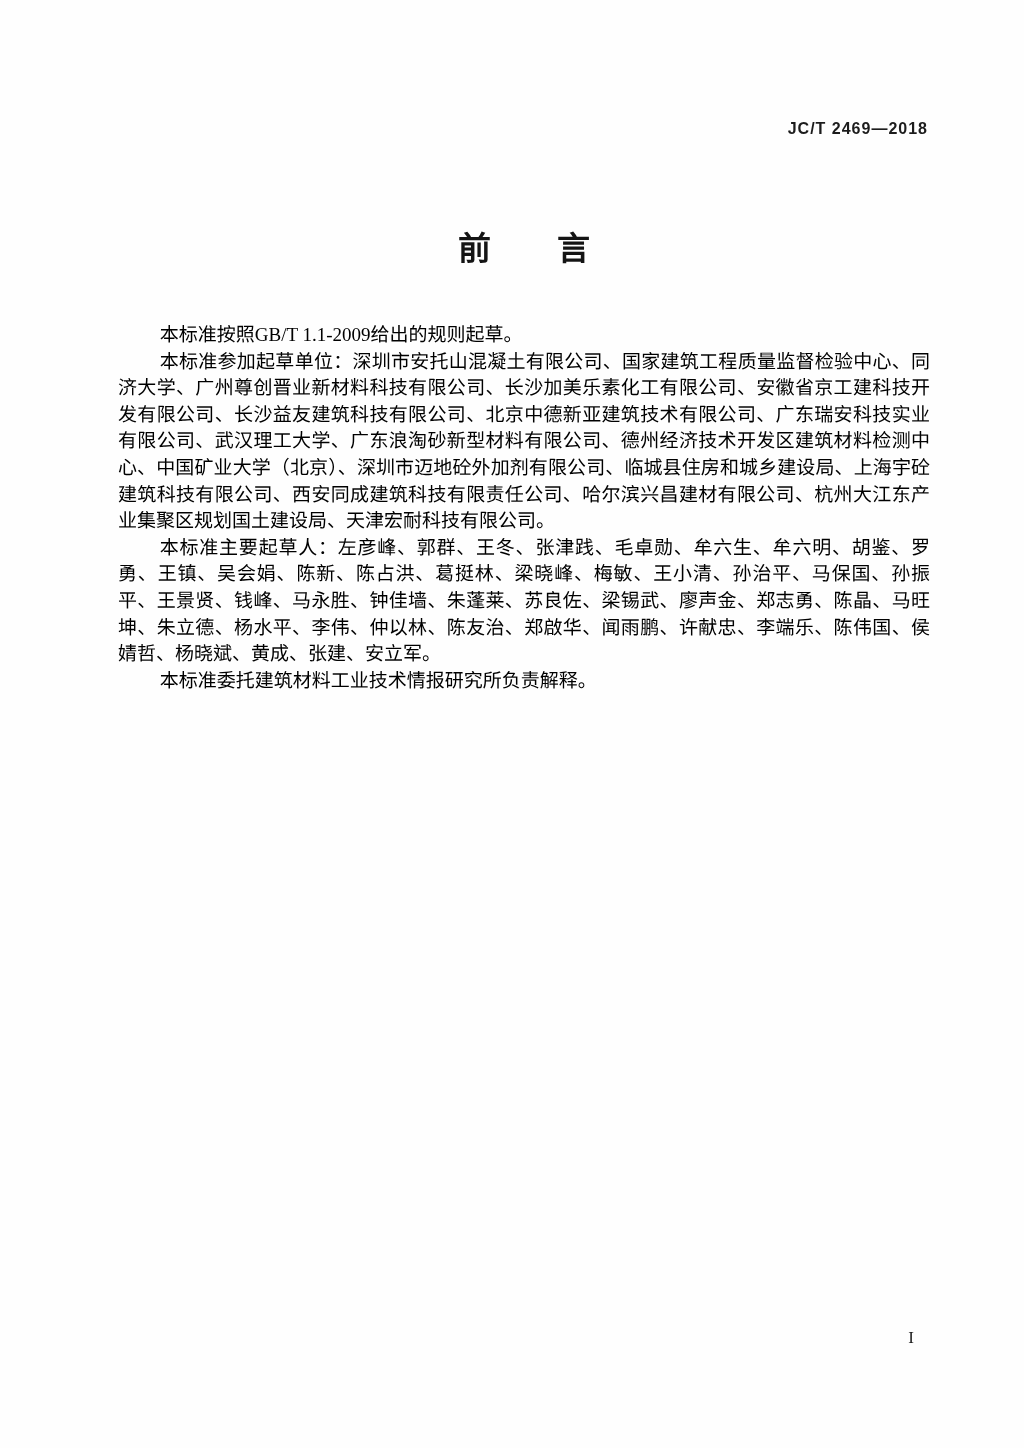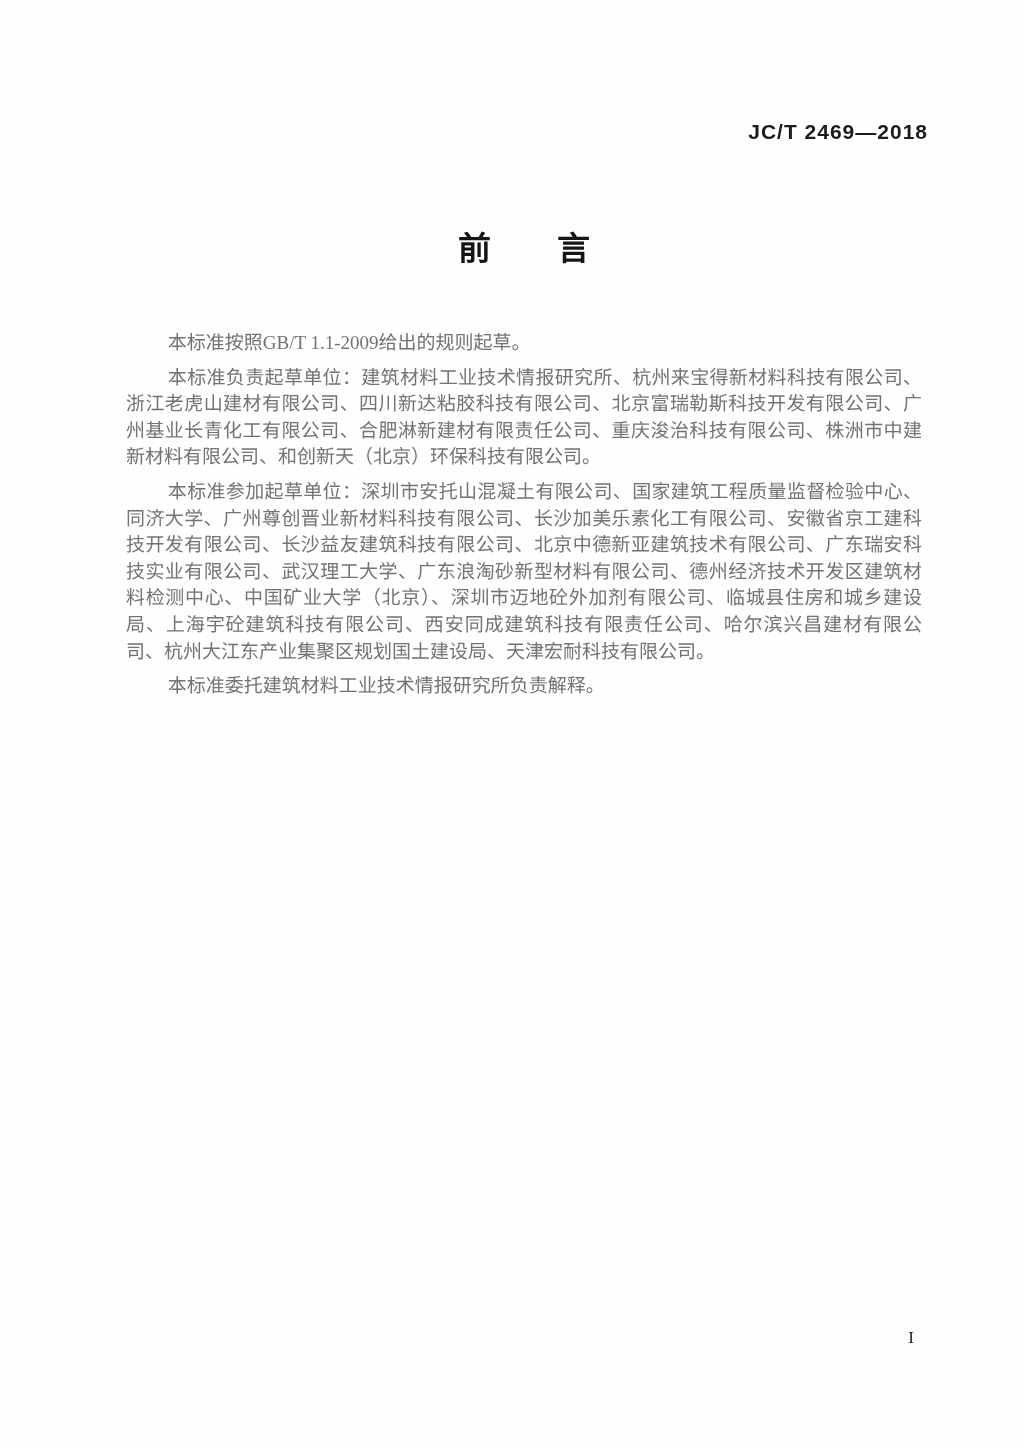--- a/index.html
+++ b/index.html
@@ -14,21 +14,21 @@
     background: #fefefe;
     font-family: "Liberation Serif", "DejaVu Serif", serif;
     color: #222222;
     overflow: hidden;
   }
   .header-code {
     position: absolute;
     top: 120px;
     right: 96px;
     font-family: "Liberation Sans", "DejaVu Sans", sans-serif;
-    font-size: 21px;
+    font-size: 16px;
     font-weight: 600;
     letter-spacing: 1px;
     color: #1c1c1c;
   }
   .doc-title {
     position: absolute;
     top: 222px;
     left: 118px;
     width: 812px;
     text-align: center;
@@ -37,27 +37,27 @@
     font-weight: 700;
     color: #141414;
   }
   .body-text {
     position: absolute;
     top: 322px;
     left: 118px;
     width: 812px;
   }
   .body-text p {
-    margin: 8px;
+    margin: 0;
     font-size: 19px;
     line-height: 26.6px;
     text-align: justify;
     text-justify: inter-ideograph;
     text-indent: 2.2em;
-    color: #737373;
+    color: #000000;
   }
   .page-number {
     position: absolute;
     top: 1328px;
     right: 110px;
     font-size: 17px;
     font-family: "Liberation Serif", "DejaVu Serif", serif;
     color: #1c1c1c;
   }
 </style>
@@ -65,20 +65,20 @@
 <body>
 
 <div class="page">
 
   <div class="header-code">JC/T 2469—2018</div>
 
   <div class="doc-title">前　　言</div>
 
   <div class="body-text">
     <p>本标准按照GB/T 1.1-2009给出的规则起草。</p>
-    <p>本标准负责起草单位：建筑材料工业技术情报研究所、杭州来宝得新材料科技有限公司、浙江老虎山建材有限公司、四川新达粘胶科技有限公司、北京富瑞勒斯科技开发有限公司、广州基业长青化工有限公司、合肥淋新建材有限责任公司、重庆浚治科技有限公司、株洲市中建新材料有限公司、和创新天（北京）环保科技有限公司。</p>
     <p>本标准参加起草单位：深圳市安托山混凝土有限公司、国家建筑工程质量监督检验中心、同济大学、广州尊创晋业新材料科技有限公司、长沙加美乐素化工有限公司、安徽省京工建科技开发有限公司、长沙益友建筑科技有限公司、北京中德新亚建筑技术有限公司、广东瑞安科技实业有限公司、武汉理工大学、广东浪淘砂新型材料有限公司、德州经济技术开发区建筑材料检测中心、中国矿业大学（北京）、深圳市迈地砼外加剂有限公司、临城县住房和城乡建设局、上海宇砼建筑科技有限公司、西安同成建筑科技有限责任公司、哈尔滨兴昌建材有限公司、杭州大江东产业集聚区规划国土建设局、天津宏耐科技有限公司。</p>
+    <p>本标准主要起草人：左彦峰、郭群、王冬、张津践、毛卓勋、牟六生、牟六明、胡鉴、罗勇、王镇、吴会娟、陈新、陈占洪、葛挺林、梁晓峰、梅敏、王小清、孙治平、马保国、孙振平、王景贤、钱峰、马永胜、钟佳墙、朱蓬莱、苏良佐、梁锡武、廖声金、郑志勇、陈晶、马旺坤、朱立德、杨水平、李伟、仲以林、陈友治、郑啟华、闻雨鹏、许献忠、李端乐、陈伟国、侯婧哲、杨晓斌、黄成、张建、安立军。</p>
     <p>本标准委托建筑材料工业技术情报研究所负责解释。</p>
   </div>
 
   <div class="page-number">I</div>
 
 </div>
 
 </body></html>

